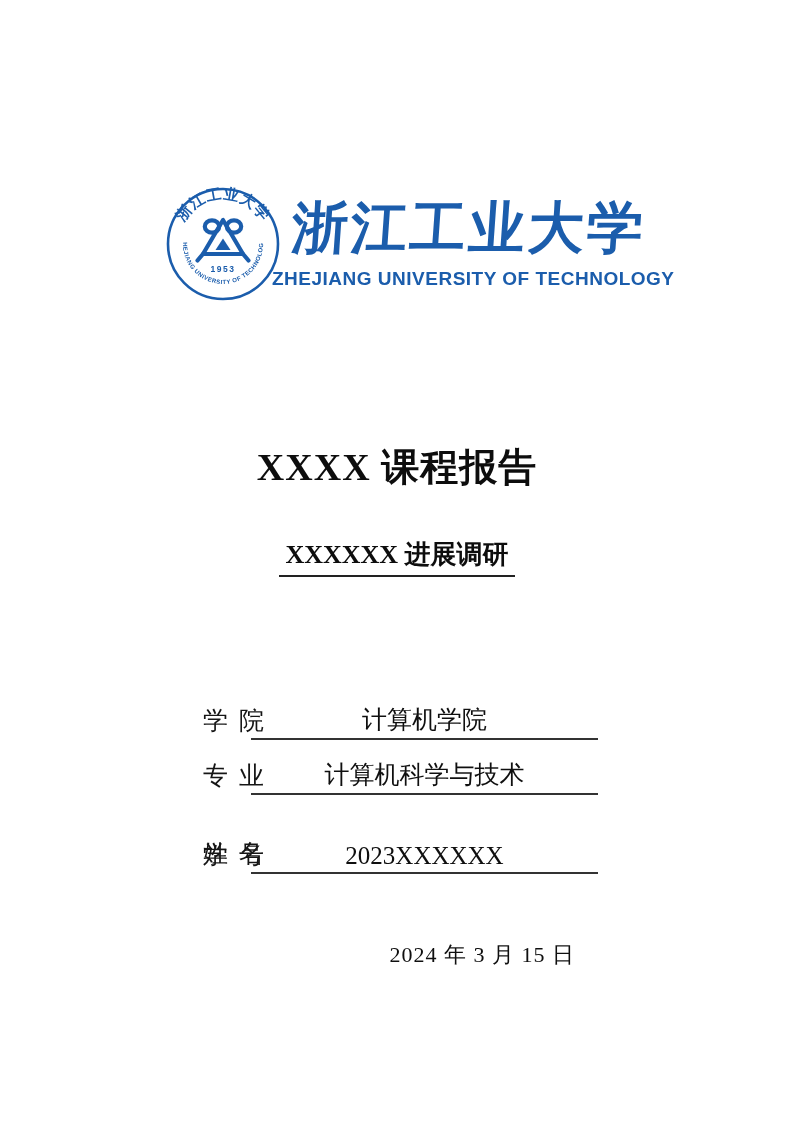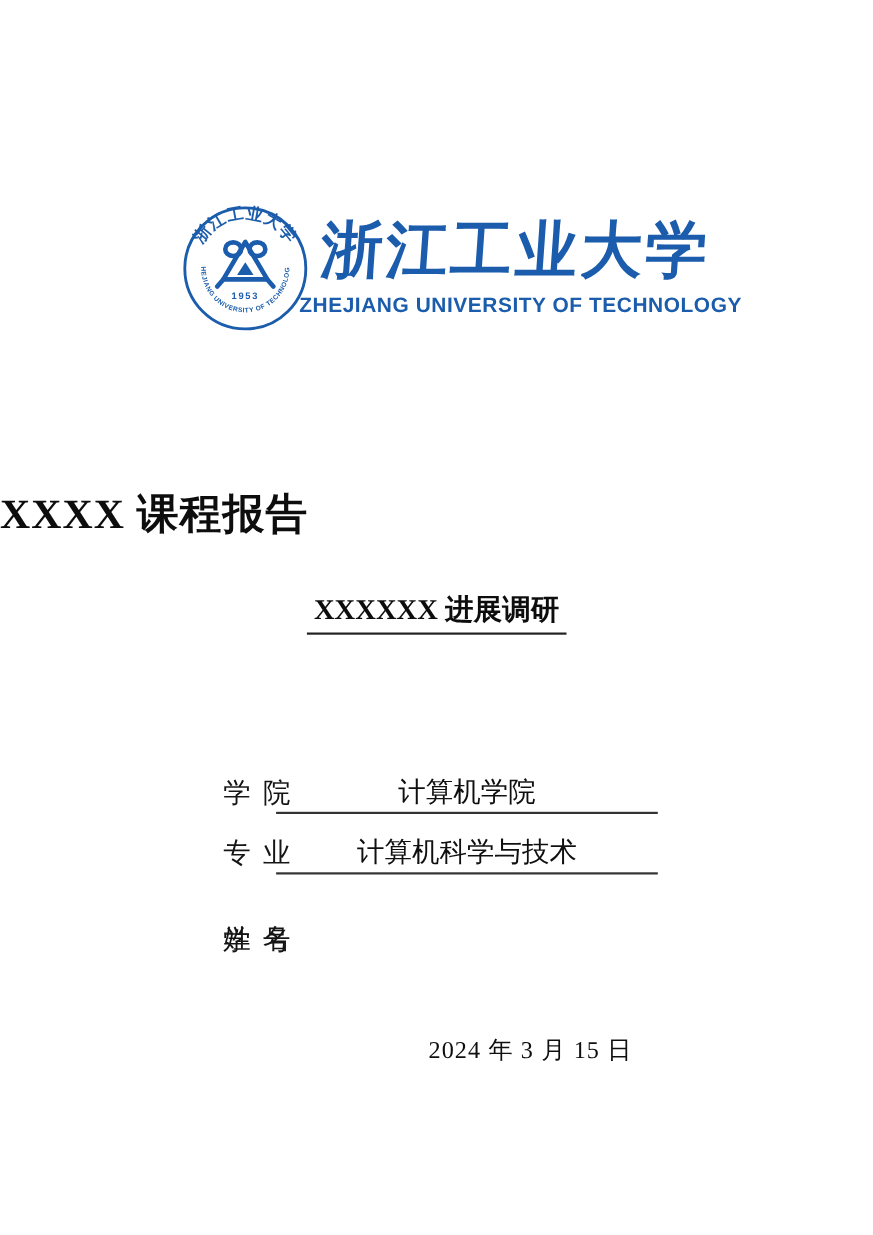--- a/index.html
+++ b/index.html
@@ -37,21 +37,21 @@
     text-align:center;
     font-size:19px;font-weight:700;letter-spacing:0.5px;
     color:var(--brand-blue);
     font-family:"Liberation Sans","DejaVu Sans",sans-serif;
     white-space:nowrap;
   }
 
   
   .report-title{
     position:absolute;left:0;top:442px;width:794px;
-    text-align:left;
+    text-align:center;
     font-size:38px;font-weight:700;letter-spacing:1px;
     color:#0d0d0d;
     white-space:nowrap;
   }
   .report-subtitle{
     position:absolute;left:0;top:537px;width:794px;
     text-align:center;
     font-size:26px;font-weight:600;
     color:#0d0d0d;
     white-space:nowrap;
@@ -145,20 +145,23 @@
 
   <div class="field-row row-0">
     <span class="field-label">学院</span>
     <span class="field-line">
       <span class="field-value">计算机学院</span>
     </span>
   </div>
 
   <div class="field-row row-2">
     <span class="field-label">学号</span>
+    <span class="field-line">
+      <span class="field-value">2023XXXXXX</span>
+    </span>
   </div>
 
   <div class="field-row row-3">
     <span class="field-label">姓名</span>
   </div>
 
   <div class="report-date">2024 年 3 月 15 日</div>
 
 </div>
 

